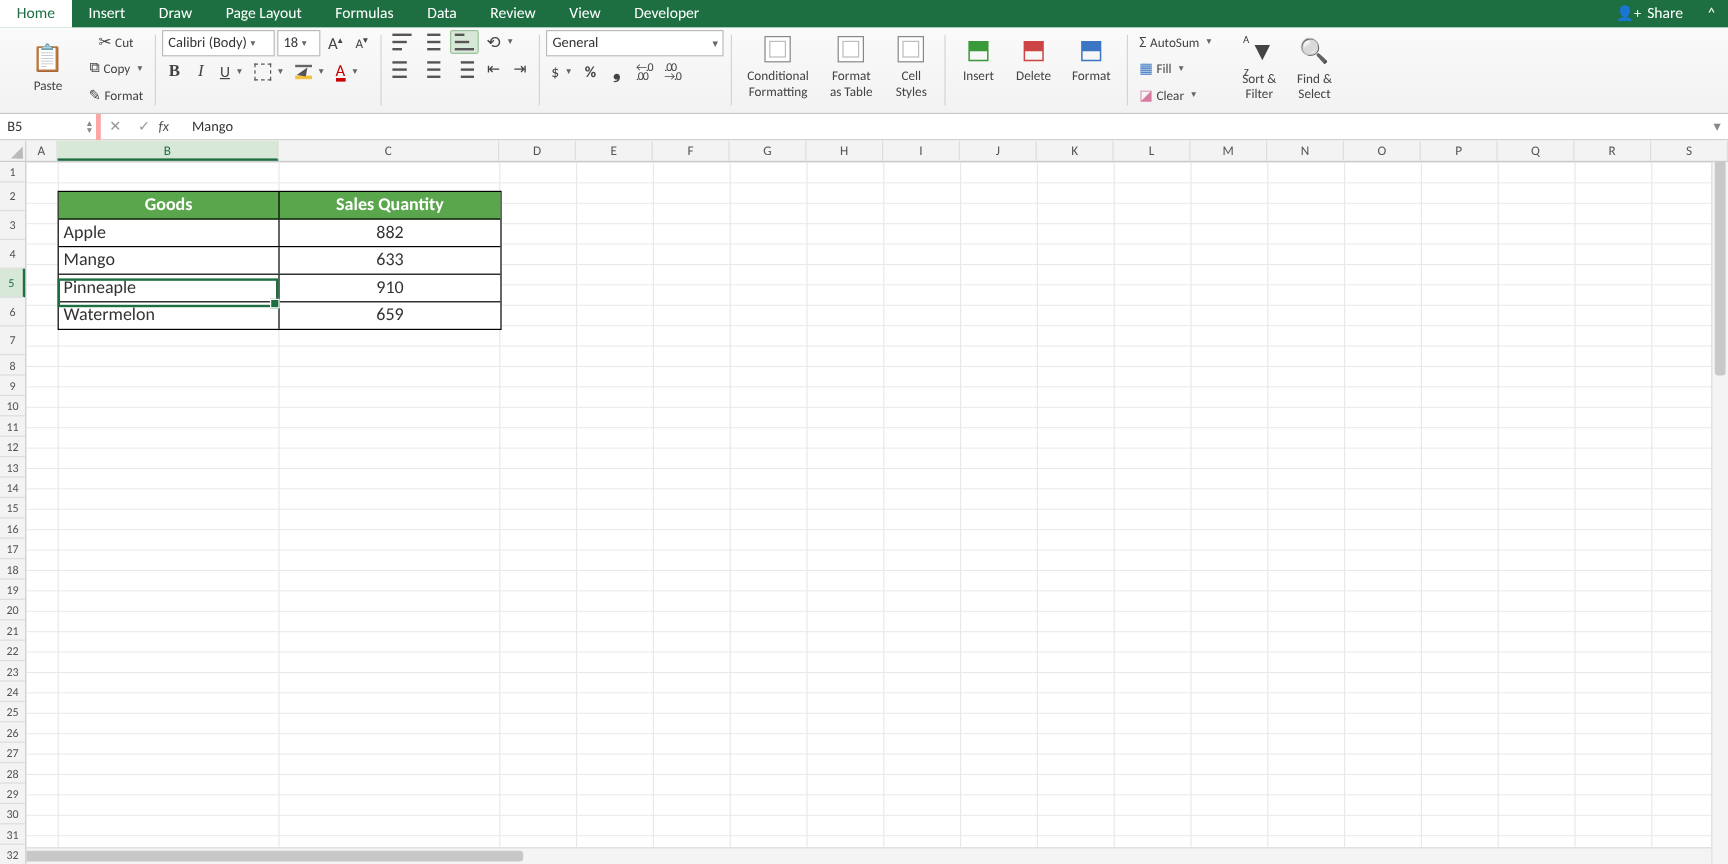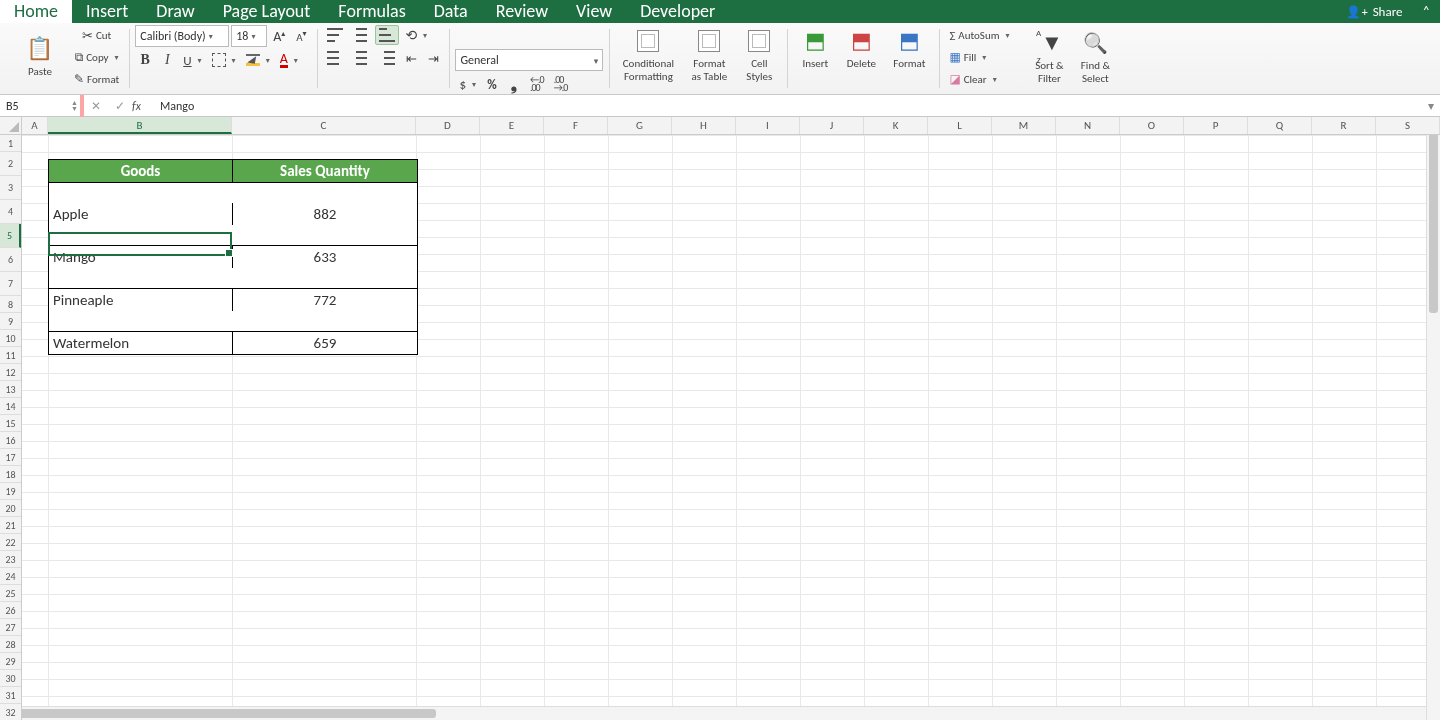--- a/index.html
+++ b/index.html
@@ -1,39 +1,39 @@
 <!DOCTYPE html>
 <html><head>
 <meta charset="utf-8">
 <style>
 * { margin:0; padding:0; box-sizing:border-box; font-family:-apple-system,Calibri,Arial,sans-serif; }
 body { width:1440px; height:720px; background:#fff; overflow:hidden; font-size:12px; color:#333; }
 
 
 .menubar { height:23px; background:#1d6f42; display:flex; align-items:center; color:#fff; }
-.menubar .tab { padding:0 14px; height:23px; line-height:23px; font-size:18px; cursor:pointer; }
+.menubar .tab { padding:0 14px; height:23px; line-height:23px; font-size:13px; cursor:pointer; }
 .menubar .tab.active { background:#fff; color:#1d6f42; }
 .menubar .spacer { flex:1; }
 .menubar .share { display:flex; align-items:center; gap:5px; padding:0 10px; font-size:13px; }
 .menubar .collapse { padding:0 10px; font-size:14px; }
 
 
 .ribbon { height:72px; background:linear-gradient(#fafafa,#f2f2f2); border-bottom:1px solid #c8c8c8; display:flex; align-items:stretch; padding:0 6px; }
 .group { display:flex; flex-direction:column; align-items:center; justify-content:space-between; padding:2px 6px; position:relative; }
 .group+.group::before { content:""; position:absolute; left:0; top:6px; bottom:6px; width:1px; background:#d4d4d4; }
 .row { display:flex; align-items:center; gap:2px; }
 .col { display:flex; flex-direction:column; justify-content:center; gap:2px; }
 .btn { height:20px; min-width:20px; padding:0 3px; display:inline-flex; align-items:center; justify-content:center; border:1px solid transparent; border-radius:2px; cursor:pointer; font-size:11px; color:#444; gap:3px; }
 .bigbtn { display:flex; flex-direction:column; align-items:center; justify-content:center; width:56px; padding:2px 4px; font-size:11px; color:#444; cursor:pointer; gap:2px; text-align:center; line-height:1.2; }
 .bigbtn .ic { font-size:22px; height:28px; display:flex; align-items:center; }
 .dd::after { content:"▾"; font-size:8px; margin-left:3px; color:#666; }
 .sel { height:22px; border:1px solid #bbb; background:#fff; font-size:12px; padding:0 4px; display:flex; align-items:center; }
 .sel.font { width:94px; }
 .sel.size { width:36px; }
-.sel.numfmt { width:148px; justify-content:space-between;margin-top:24px; }
+.sel.numfmt { width:148px; justify-content:space-between; }
 .ic { display:inline-flex; align-items:center; justify-content:center; }
 
 
 .i-cut::before{content:"✂";font-size:13px;}
 .i-copy::before{content:"⧉";font-size:12px;}
 .i-brush::before{content:"✎";font-size:12px;}
 .i-bold{font-weight:bold;font-family:'Times New Roman';font-size:14px;}
 .i-italic{font-style:italic;font-family:'Times New Roman';font-size:14px;}
 .i-under{text-decoration:underline;font-size:13px;}
 .i-incf::before{content:"A";font-size:14px;} .i-incf::after{content:"▴";font-size:8px;vertical-align:super;}
@@ -92,21 +92,21 @@
 .rowheads .rh.tall{height:24px;line-height:24px;}
 .rowheads .rh.active{background:#d8e8d8;border-right:2px solid #1d6f42;color:#1d6f42;}
 .cells{position:absolute;top:18px;left:22px;right:0;bottom:0;}
 .gridlines{position:absolute;inset:0;background-image:linear-gradient(#e8e8e8 1px,transparent 1px);background-size:100% 17px;}
 .vlines{position:absolute;inset:0;}
 .vlines span{position:absolute;top:0;bottom:0;width:1px;background:#e8e8e8;}
 
 
 .dtable{position:absolute;top:24px;border:1.5px solid #000;font-size:15px;background:#fff;}
 .dtable .hrow{display:flex;background:#5aa64d;color:#fff;font-weight:bold;}
-.dtable .drow{display:flex;margin-top:20px;}
+.dtable .drow{display:flex;}
 .dtable .drow+.drow{border-top:1px solid #000;}
 .dtable .hrow{border-bottom:1.5px solid #000;}
 .dtable .c1{width:184px;padding:2px 4px;border-right:1.5px solid #000;}
 .dtable .c2{width:184px;padding:2px 6px;text-align:center;}
 .dtable .hrow .c1,.dtable .hrow .c2{text-align:center;font-size:15px;}
 
 
 .selbox{position:absolute;border:2px solid #1d6f42;pointer-events:none;z-index:4;}
 .selbox::after{content:"";position:absolute;right:-3px;bottom:-3px;width:6px;height:6px;background:#1d6f42;border:1px solid #fff;}
 
@@ -456,21 +456,21 @@
         <div class="drow">
           <div class="c1">Apple</div>
           <div class="c2">882</div>
         </div>
         <div class="drow">
           <div class="c1">Mango</div>
           <div class="c2">633</div>
         </div>
         <div class="drow">
           <div class="c1">Pinneaple</div>
-          <div class="c2">772</div>
+          <div class="c2">910</div>
         </div>
         <div class="drow">
           <div class="c1">Watermelon</div>
           <div class="c2">659</div>
         </div>
       </div>
     <div class="selbox" id="selbox" style="left: 26px; top: 97px; width: 184px; height: 24px;"></div>
   </div>
   <div class="vsb">
       <div class="thumb"></div>

